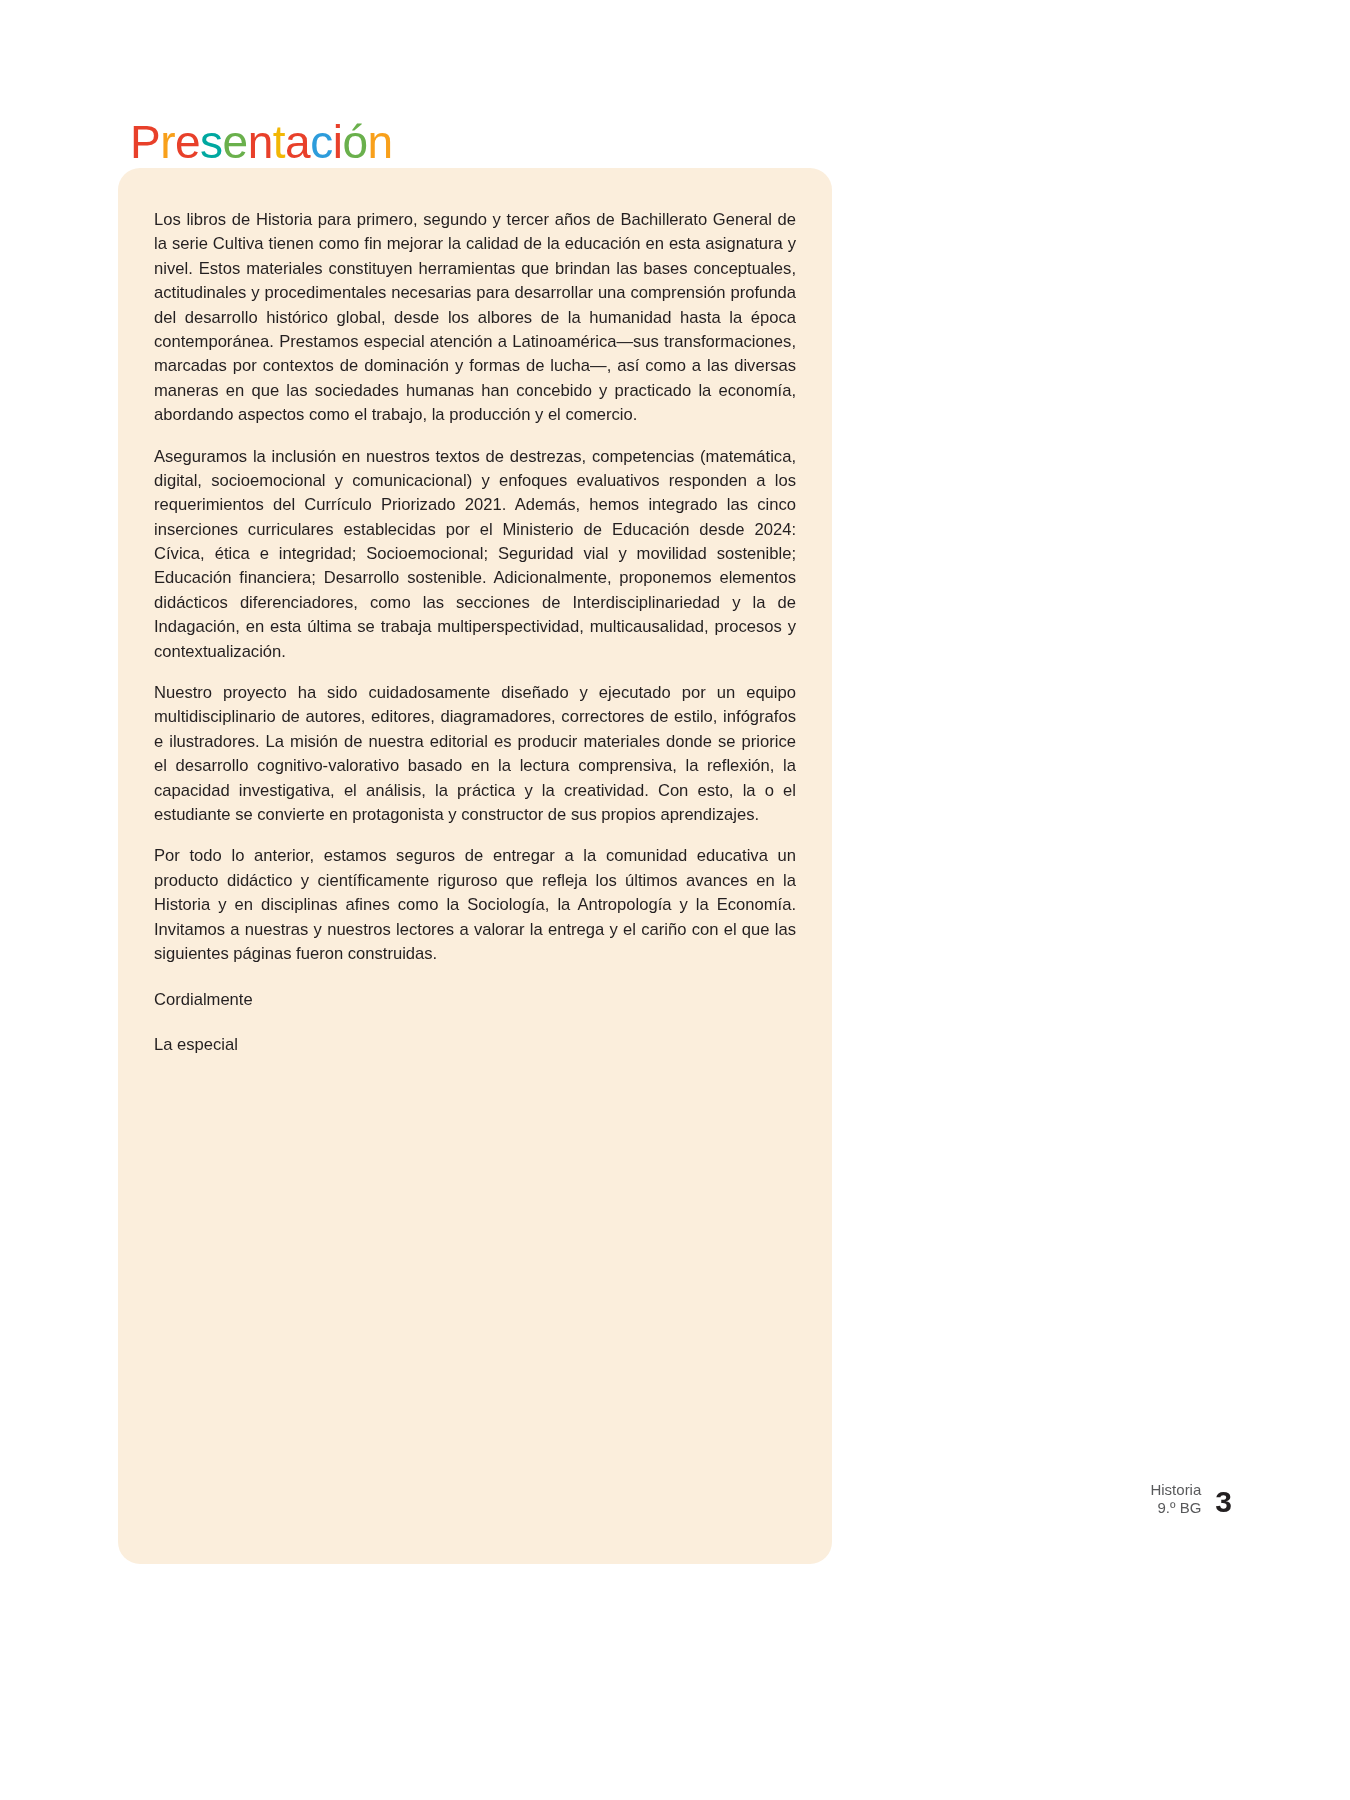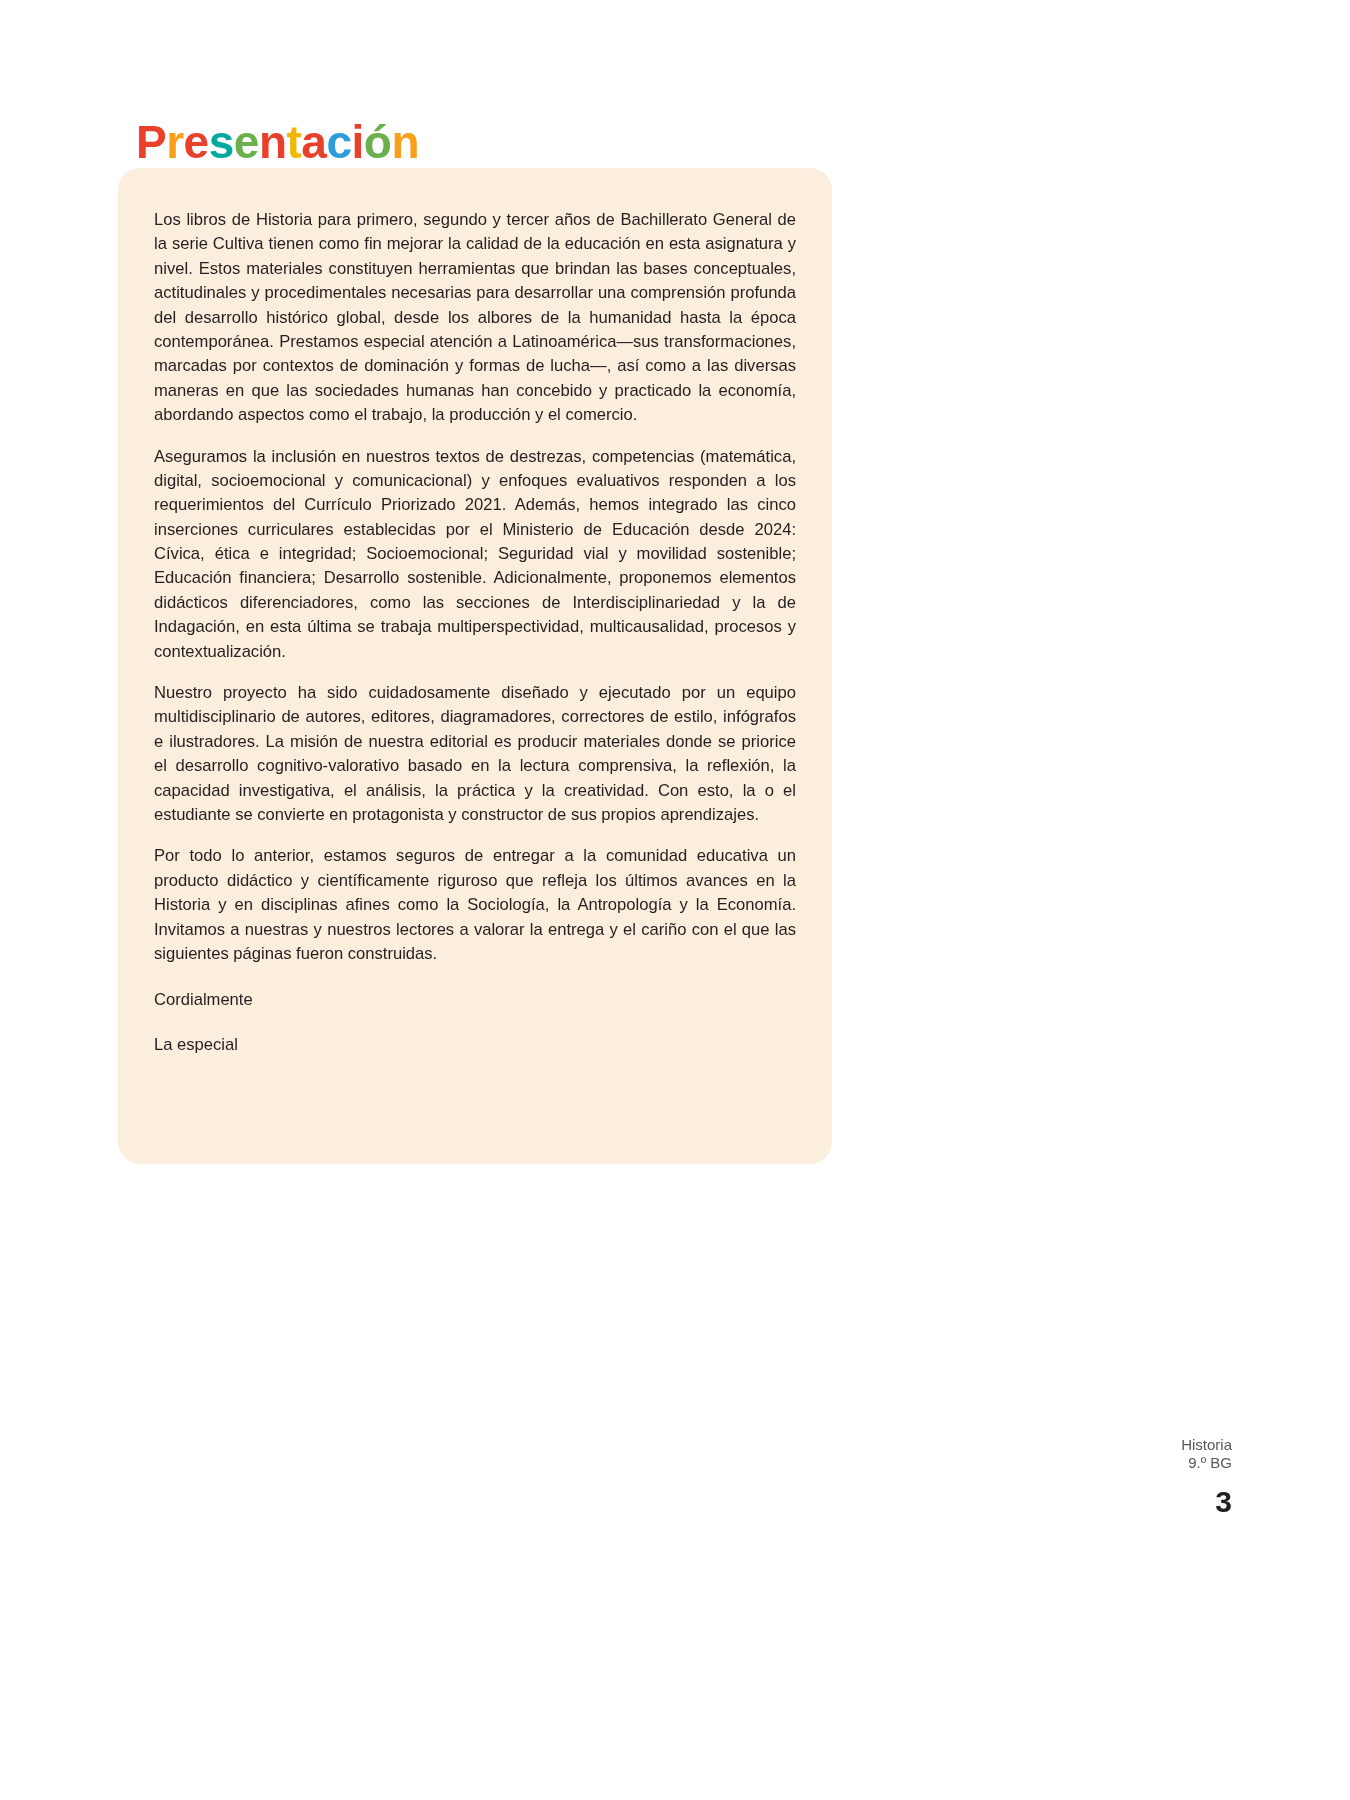--- a/index.html
+++ b/index.html
@@ -14,37 +14,37 @@
     -webkit-font-smoothing: antialiased;
   }
   .page {
     position: relative;
     width: 1350px;
     height: 1800px;
     box-sizing: border-box;
   }
   .title {
     position: absolute;
-    left: 136px;
+    left: 130px;
     top: 88px;
     font-size: 46px;
-    font-weight: bold;
+    font-weight: normal;
     letter-spacing: -0.5px;
     line-height: 1;
     white-space: nowrap;
   }
   .title span {
     display: inline-block;
   }
   .panel {
     position: absolute;
     left: 118px;
     top: 168px;
     width: 714px;
-    height: 996px;
+    height: 1396px;
     background: #fbeedc;
     border-radius: 22px;
     box-sizing: border-box;
     padding: 40px 36px 36px 36px;
   }
   .panel p {
     margin: 0 0 17px 0;
     font-size: 16.6px;
     line-height: 1.47;
     color: #231f20;
@@ -65,21 +65,20 @@
   .signoff p.sig-last {
     margin-bottom: 0;
   }
   .footer {
     position: absolute;
     right: 118px;
     bottom: 282px;
     display: flex;
     align-items: flex-end;
     gap: 14px;
-    flex-direction: column;
   }
   .footer-book {
     text-align: right;
     font-size: 15px;
     line-height: 1.25;
     color: #58595b;
   }
   .footer-page {
     font-size: 30px;
     font-weight: bold;

